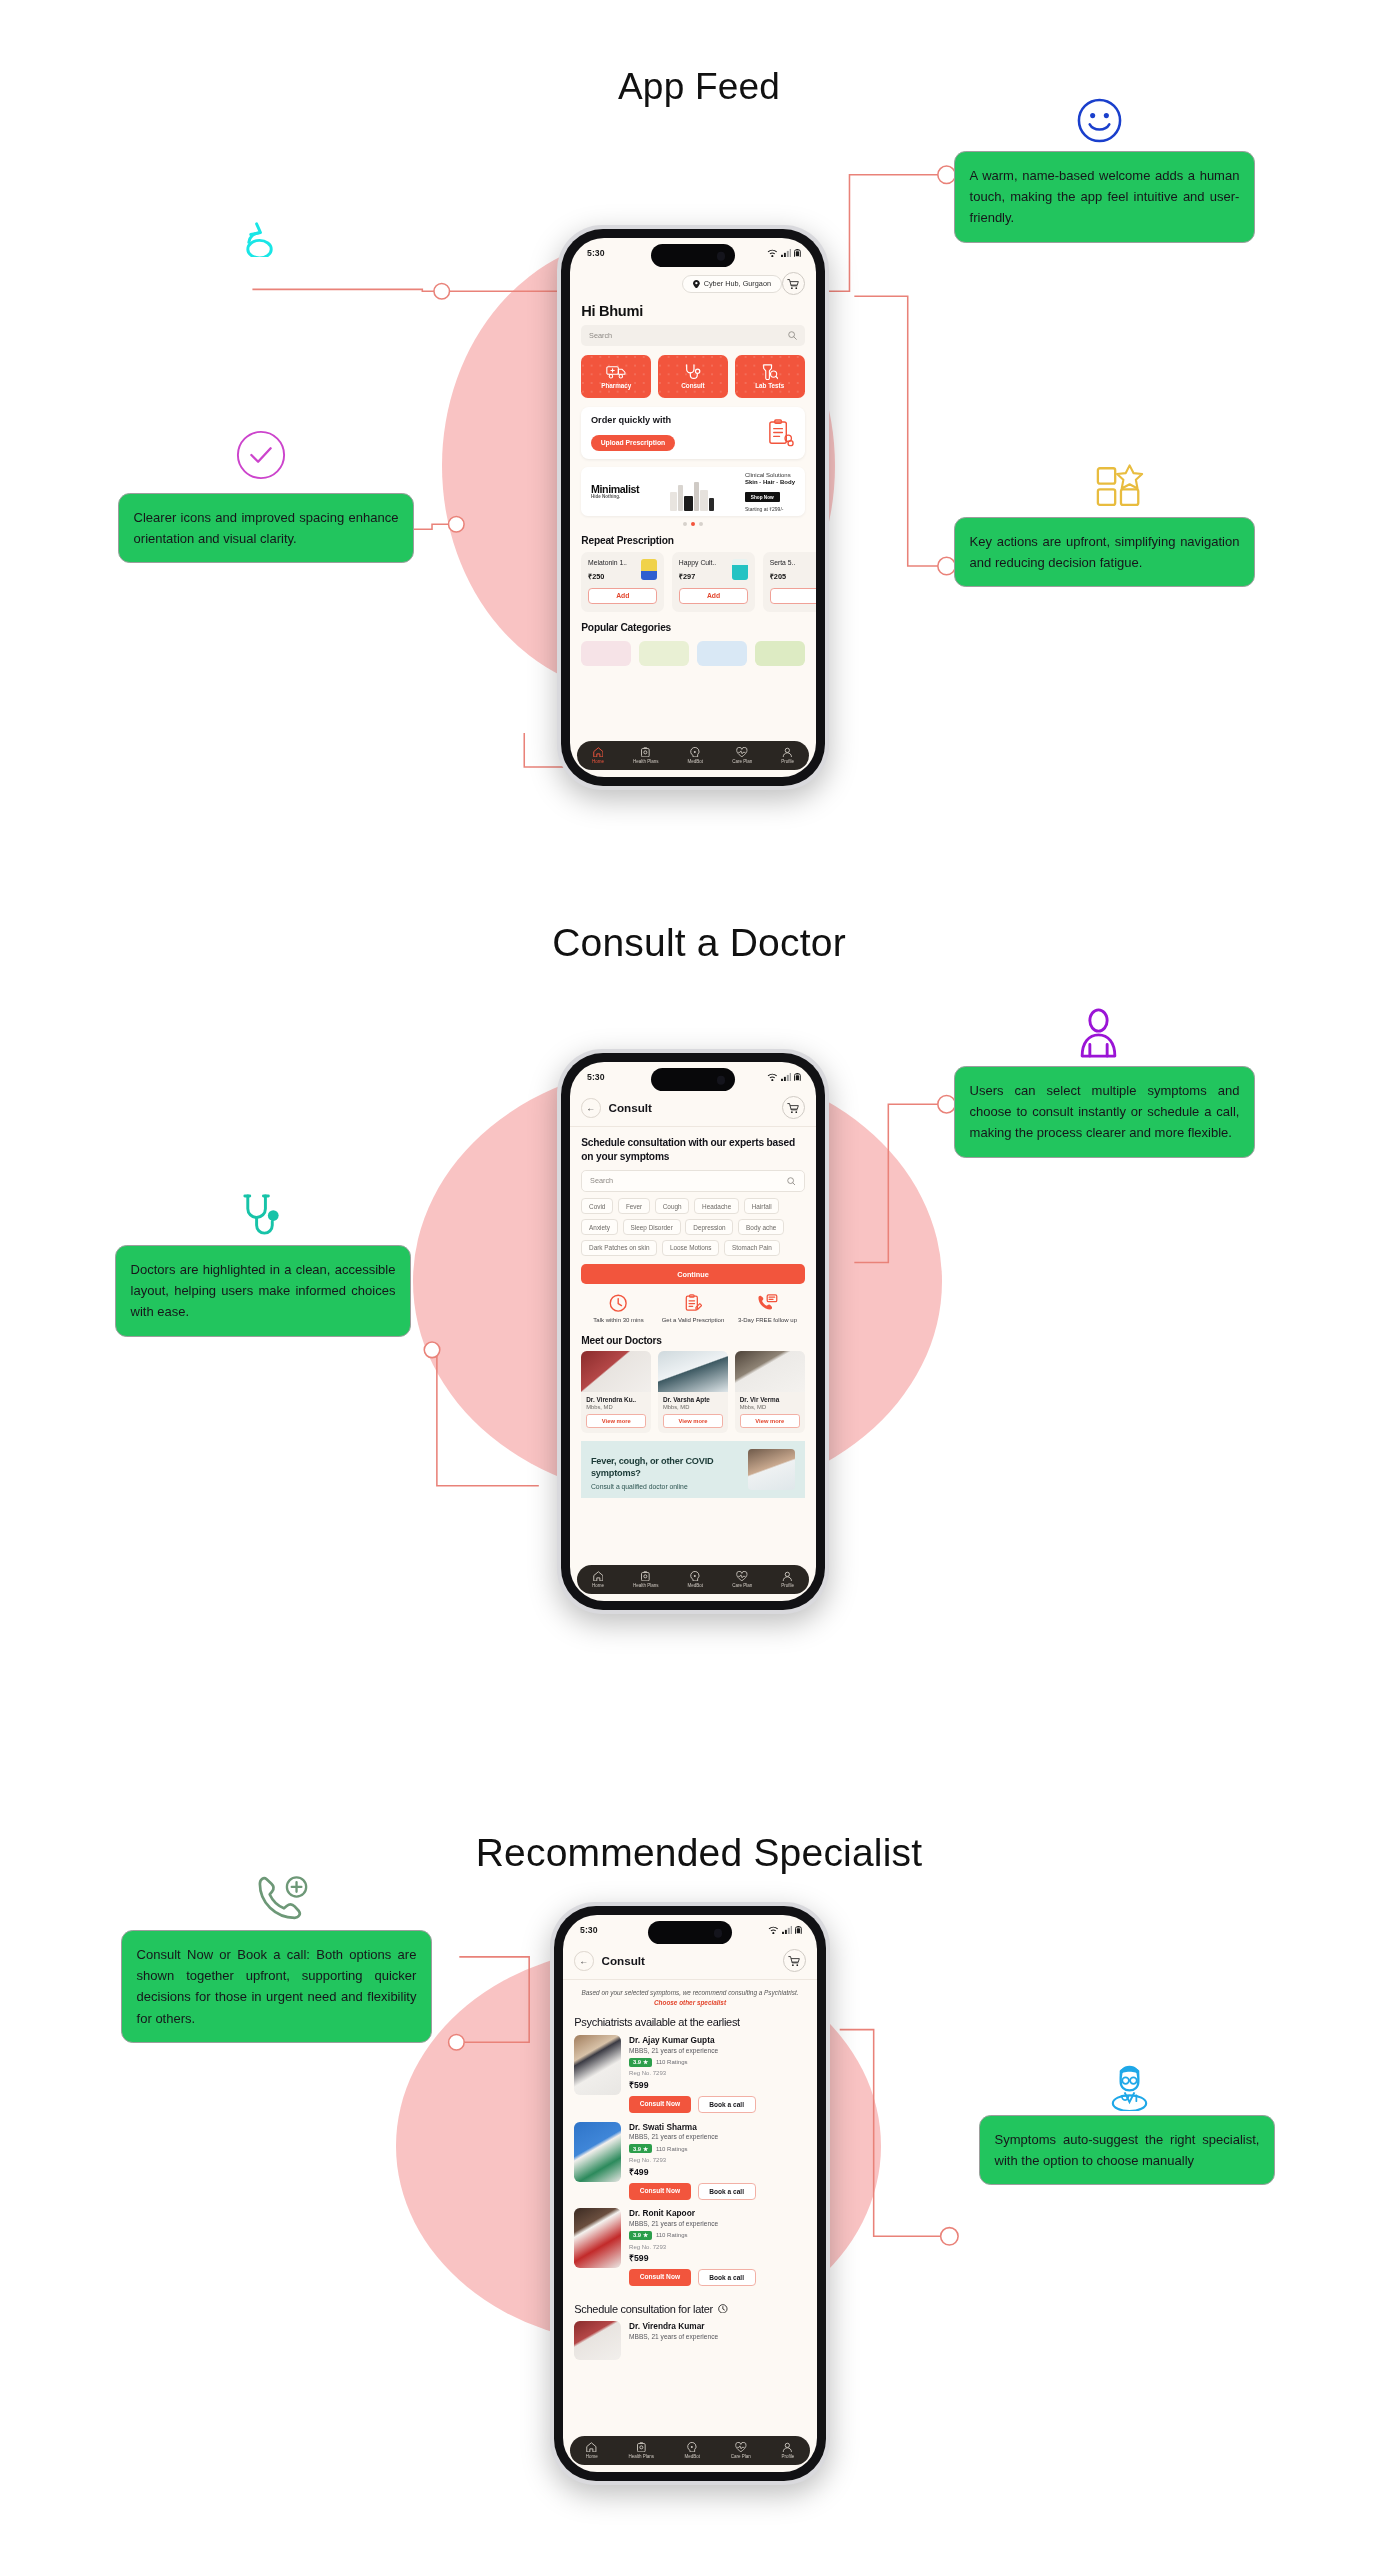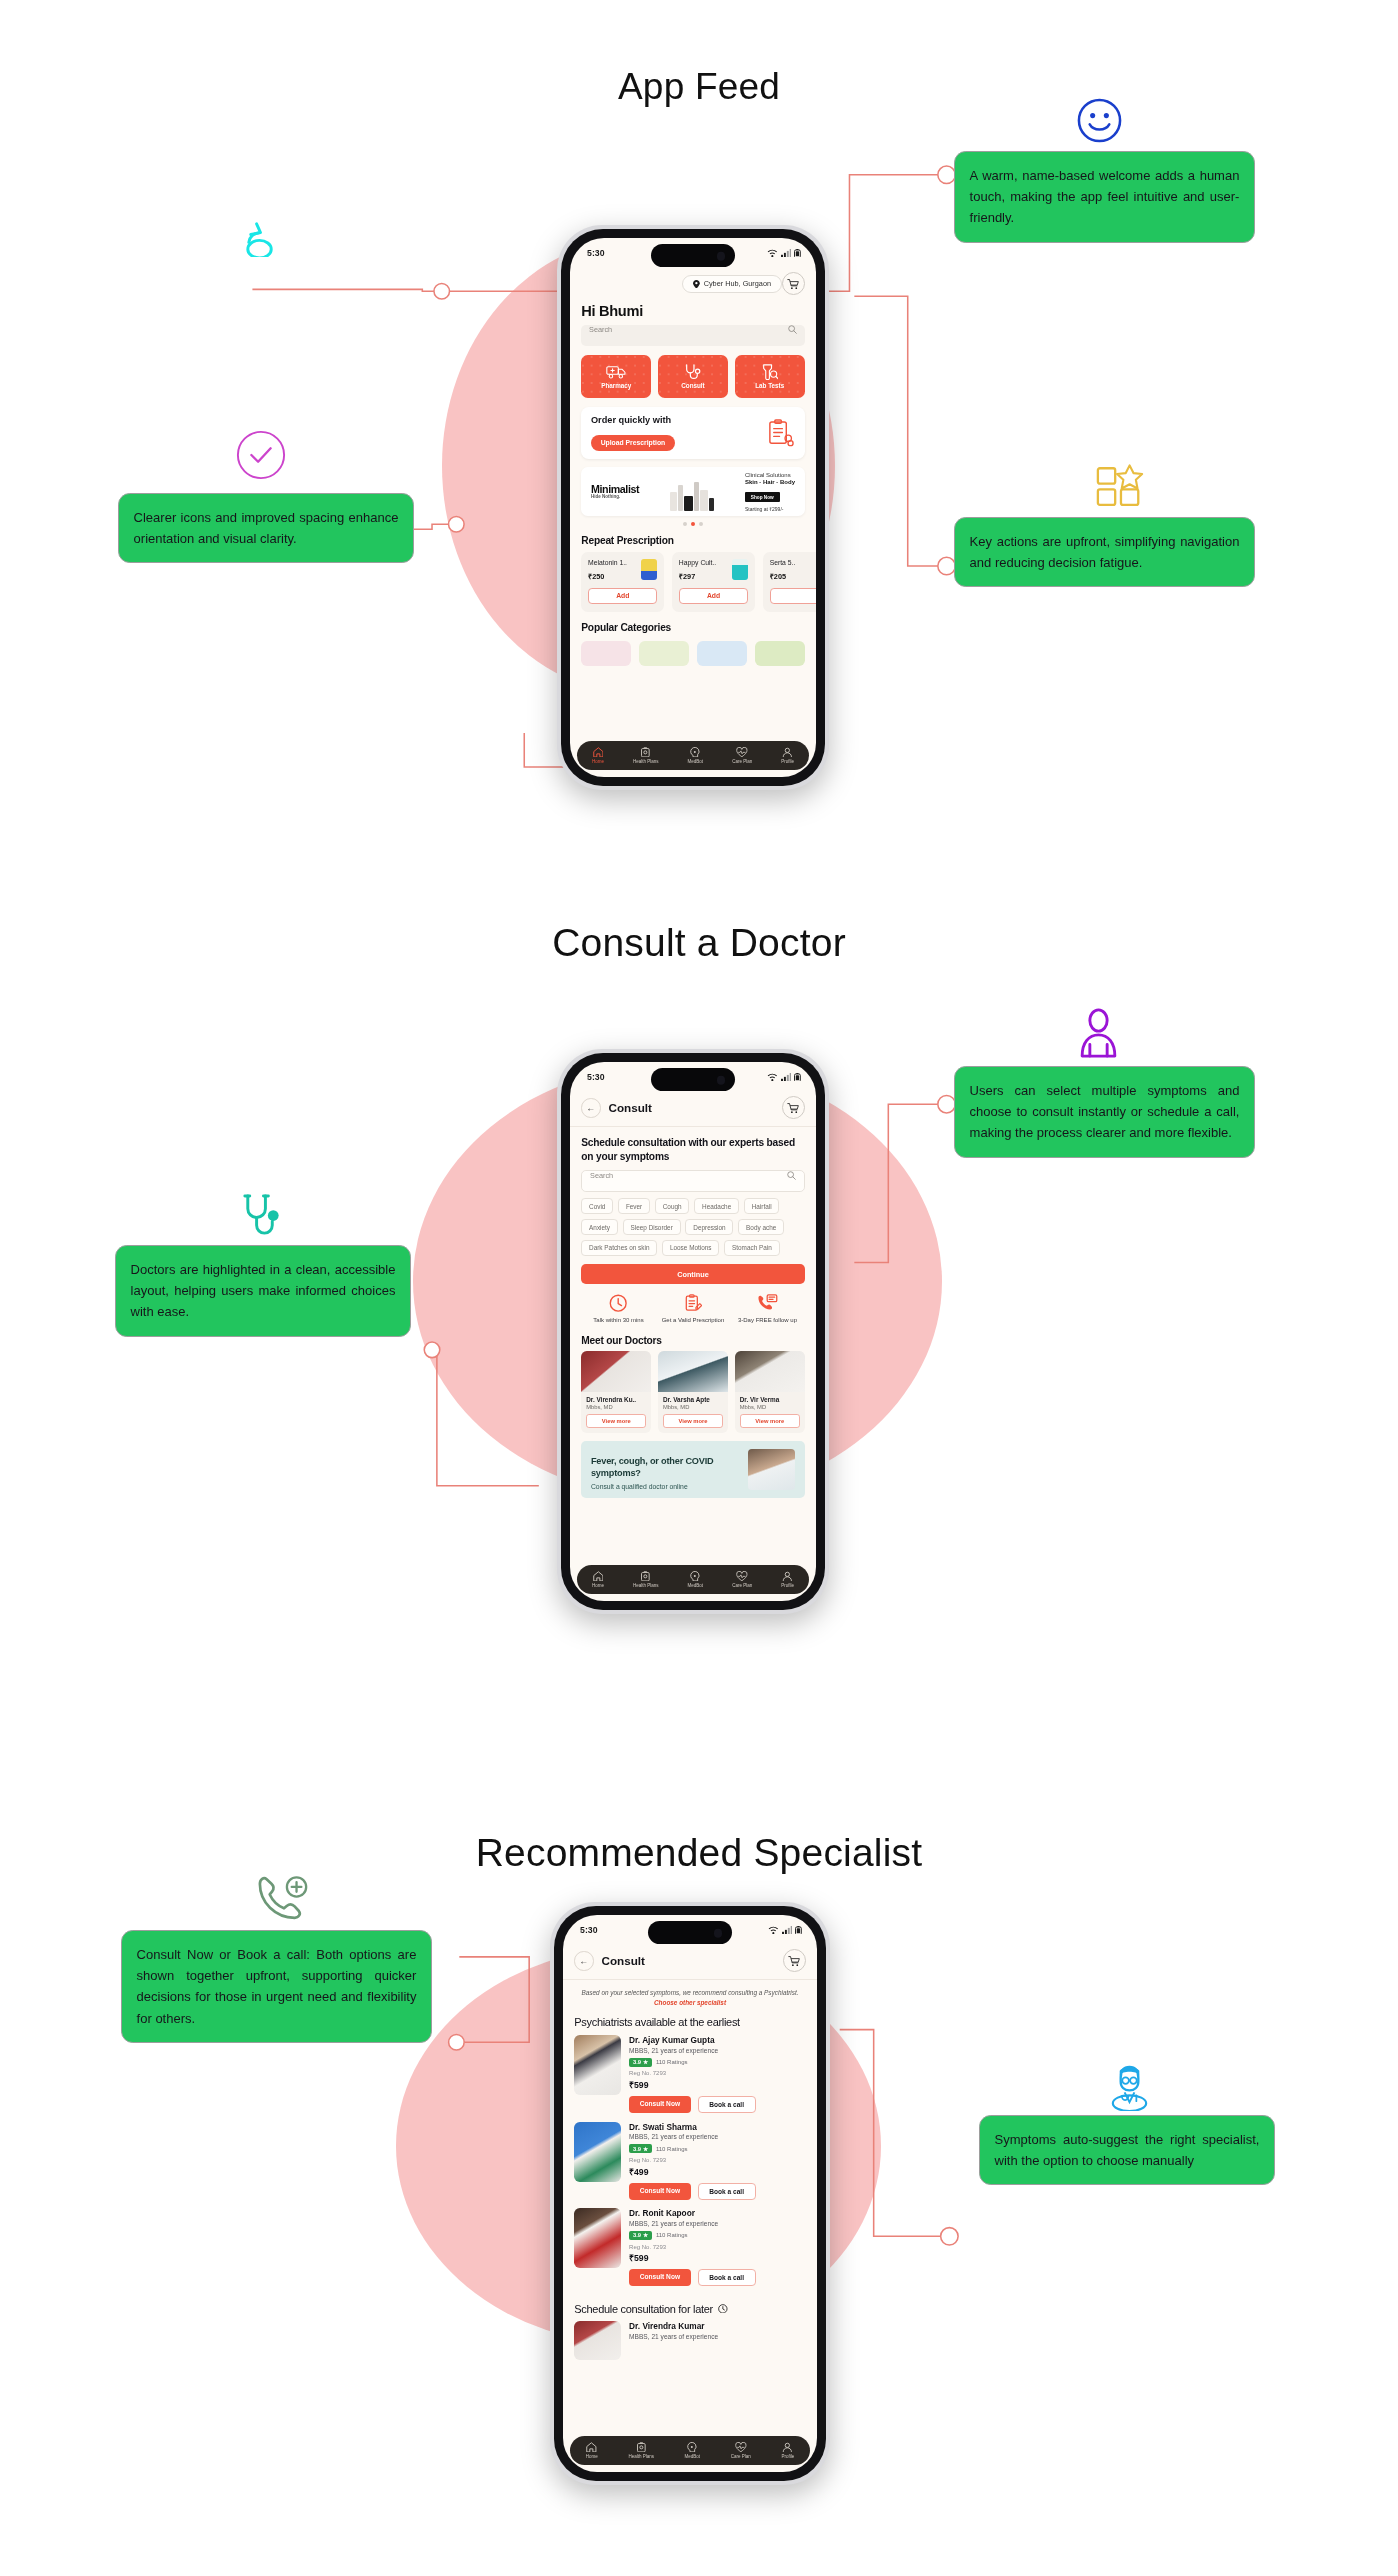--- a/index.html
+++ b/index.html
@@ -86,21 +86,21 @@
     border:1px solid #e2ded8; border-radius:13.6px;
     padding:3.9px 9.7px; font-size:7.3px; color:#2e2e2e; background:#fffdfa;
   }
   .cart-btn {
     width:23px;height:23px;border:1px solid #cfcac4;border-radius:50%;
     display:flex;align-items:center;justify-content:center;
   }
   .greet { font-size:14.6px; font-weight:700; color:#111; padding: 1.9px 11.7px 5.8px; letter-spacing:-0.3px;}
   .search-bar {
     margin: 0 11.7px; height:21.4px; border-radius:4.9px; background:#F3EFEA;
-    display:flex;align-items:flex-start;justify-content:space-between;
+    display:flex;align-items:center;justify-content:space-between;
     padding:0 7.8px; font-size:7.3px;color:#8e8a85;
   }
   .quick-row { display:flex; gap:6.8px; padding: 8.7px 11.7px 0; }
   .quick-card {
     flex:1; height:43px; border-radius:6.8px;
     background:#F2553D;
     display:flex; flex-direction:column; align-items:center; justify-content:center;
     gap:1.9px; color:#fff; font-size:6.3px; font-weight:600;
     background-image: radial-gradient(circle at 1.9px 1.9px, rgba(255,255,255,0.14) 1px, transparent 1px);
     background-size: 8.7px 8.7px;
@@ -163,21 +163,21 @@
   .continue{margin:8.7px 11.7px 0;background:#F2553D;color:#fff;font-size:7.3px;font-weight:700;text-align:center;padding:5.3px 0;border-radius:4.9px}
   .perks{display:flex;padding:9.7px 11.7px 0}
   .perk{flex:1;text-align:center;font-size:6px;color:#3a3a3e;line-height:1.5}
   .perk svg{display:block;margin:0 auto 3.9px}
   .docs{display:flex;gap:6.8px;padding:0 11.7px}
   .doc-card{flex:1;background:#F6F2ED;border-radius:5.8px;overflow:hidden}
   .doc-img{height:41px;width:100%}
   .doc-name{font-size:6.4px;font-weight:600;color:#1a1a1e;padding:3.9px 4.9px 0}
   .doc-deg{font-size:5.8px;color:#6d6a66;padding:1px 4.9px 0}
   .doc-view{margin:3.9px 4.9px 4.9px;border:1px solid #F2B0A5;border-radius:2.9px;color:#E2452C;font-size:5.8px;font-weight:600;text-align:center;padding:2.9px 0;background:#fff}
-  .covid{margin:8.7px 11.7px 0;background:#DDECEA;border-radius:5px;padding:7.8px 9.7px;display:flex;justify-content:space-between;align-items:flex-end;min-height:41px}
+  .covid{margin:8.7px 11.7px 0;background:#DDECEA;border-radius:0;padding:7.8px 9.7px;display:flex;justify-content:space-between;align-items:flex-end;min-height:41px}
   .covid h5{font-size:9.2px;font-weight:700;color:#1b3a37;line-height:1.3;letter-spacing:-0.2px}
   .covid p{font-size:6.8px;color:#2d5552;margin-top:2.9px}
 
   
   .reco{font-size:6.4px;color:#555;text-align:center;padding:7.8px 13.6px 0;line-height:1.6;font-style:italic}
   .reco b{color:#E2452C;font-style:italic}
   .spec-h{font-size:11px;font-weight:400;color:#12121a;padding:7.8px 11.7px 6.8px;letter-spacing:-0.3px}
   .dr-row{display:flex;gap:7.8px;padding:0 11.7px 8.7px}
   .dr-photo{width:47px;height:60px;border-radius:5.8px;flex:0 0 47px}
   .dr-info{flex:1;min-width:0}

